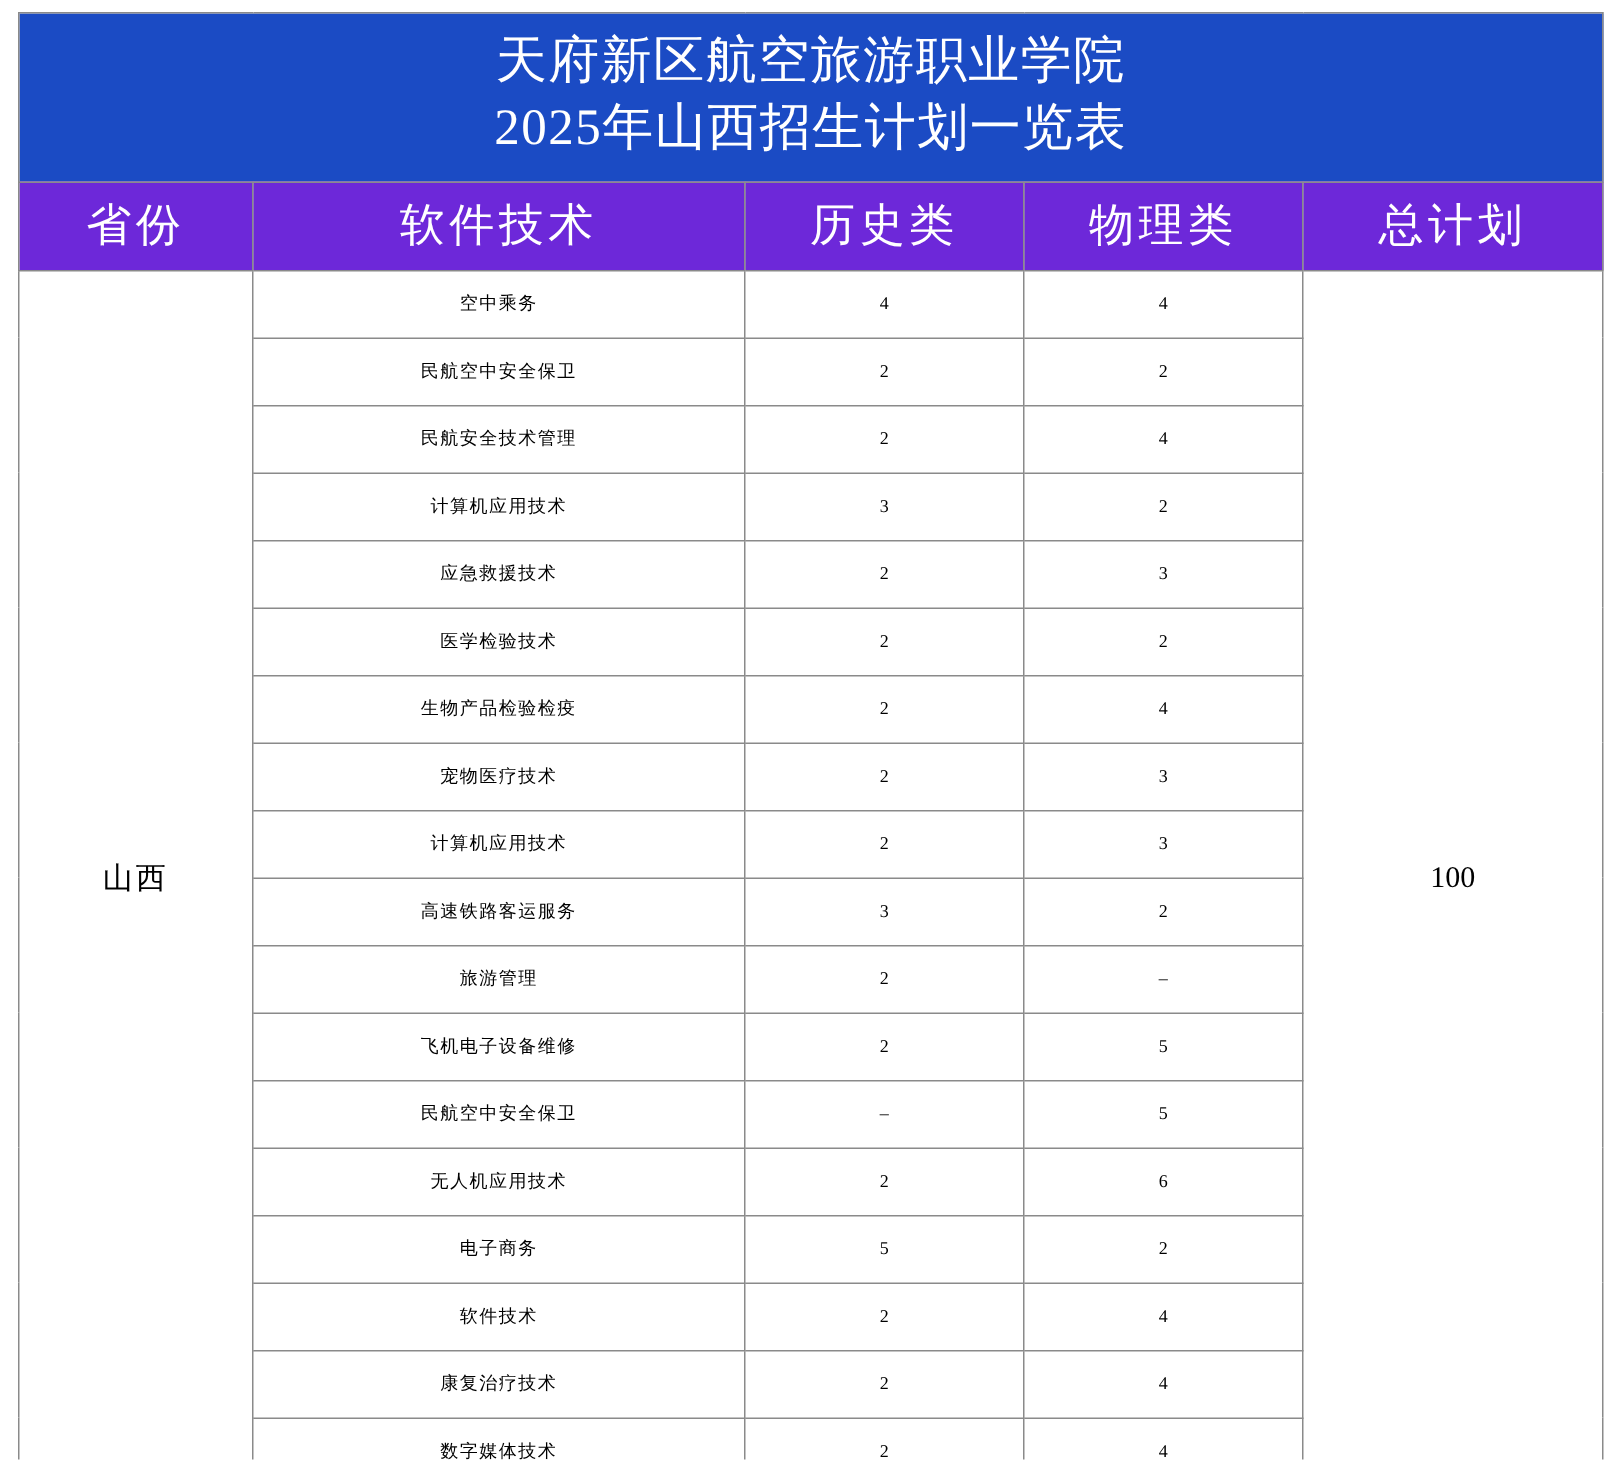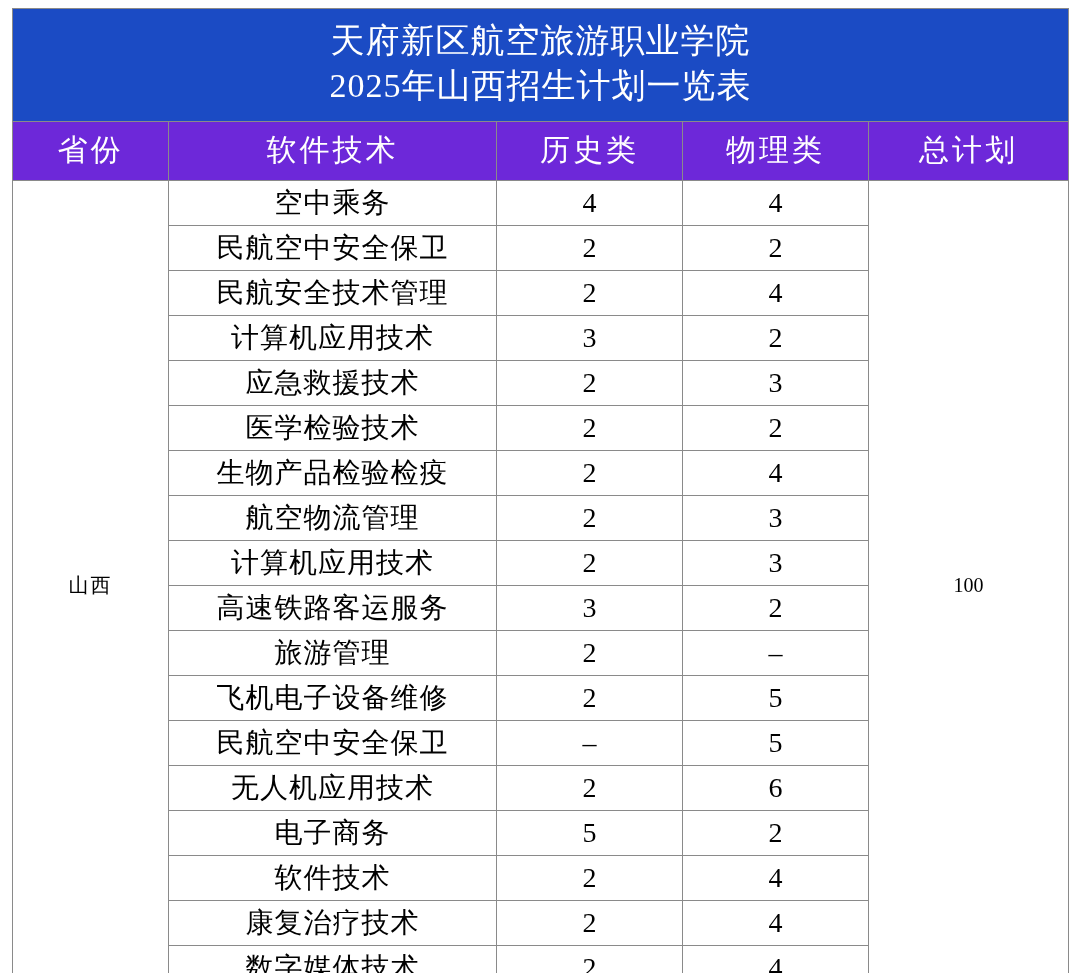--- a/index.html
+++ b/index.html
@@ -44,21 +44,21 @@
   .title-line { display: block; }
   .head-cell {
     background: #6d28d9;
     color: #ffffff;
     font-size: 30px;
     font-weight: bold;
     height: 56px;
     letter-spacing: 3px;
   }
   .body-cell {
-    font-size: 28px;
+    font-size: 12px;
     height: 42px;
     background: #ffffff;
   }
   .province-cell {
     font-size: 20px;
     letter-spacing: 2px;
   }
   .total-cell {
     font-size: 20px;
   }
@@ -130,21 +130,21 @@
         <td class="body-cell major-cell">医学检验技术</td>
         <td class="body-cell">2</td>
         <td class="body-cell">2</td>
       </tr>
       <tr>
         <td class="body-cell major-cell">生物产品检验检疫</td>
         <td class="body-cell">2</td>
         <td class="body-cell">4</td>
       </tr>
       <tr>
-        <td class="body-cell major-cell">航空物流管理</td>
+        <td class="body-cell major-cell">宠物医疗技术</td>
         <td class="body-cell">2</td>
         <td class="body-cell">3</td>
       </tr>
       <tr>
         <td class="body-cell major-cell">计算机应用技术</td>
         <td class="body-cell">2</td>
         <td class="body-cell">3</td>
       </tr>
       <tr>
         <td class="body-cell major-cell">高速铁路客运服务</td>

